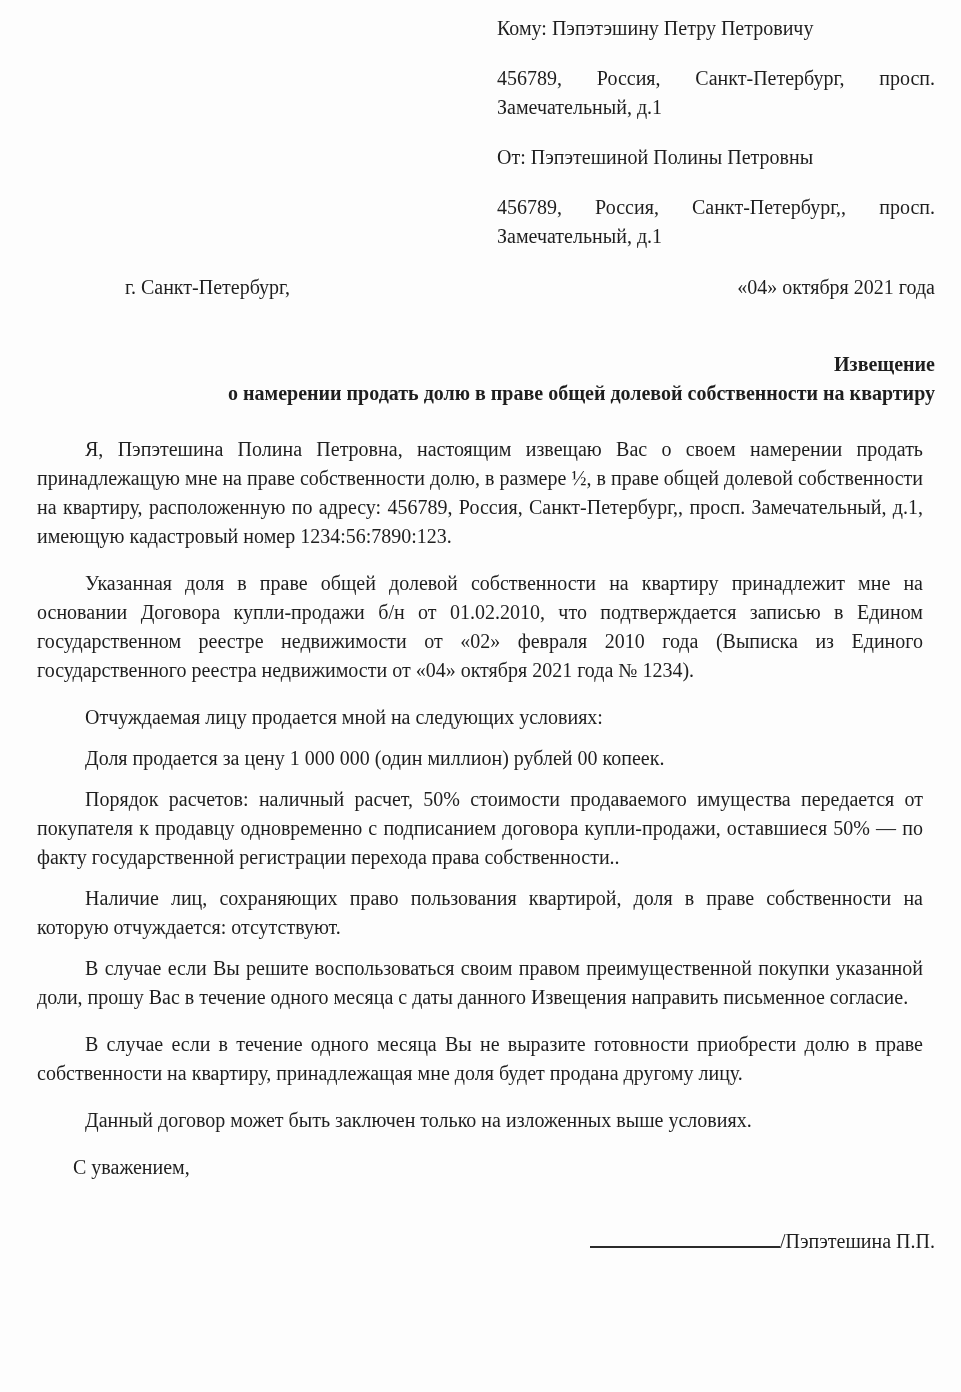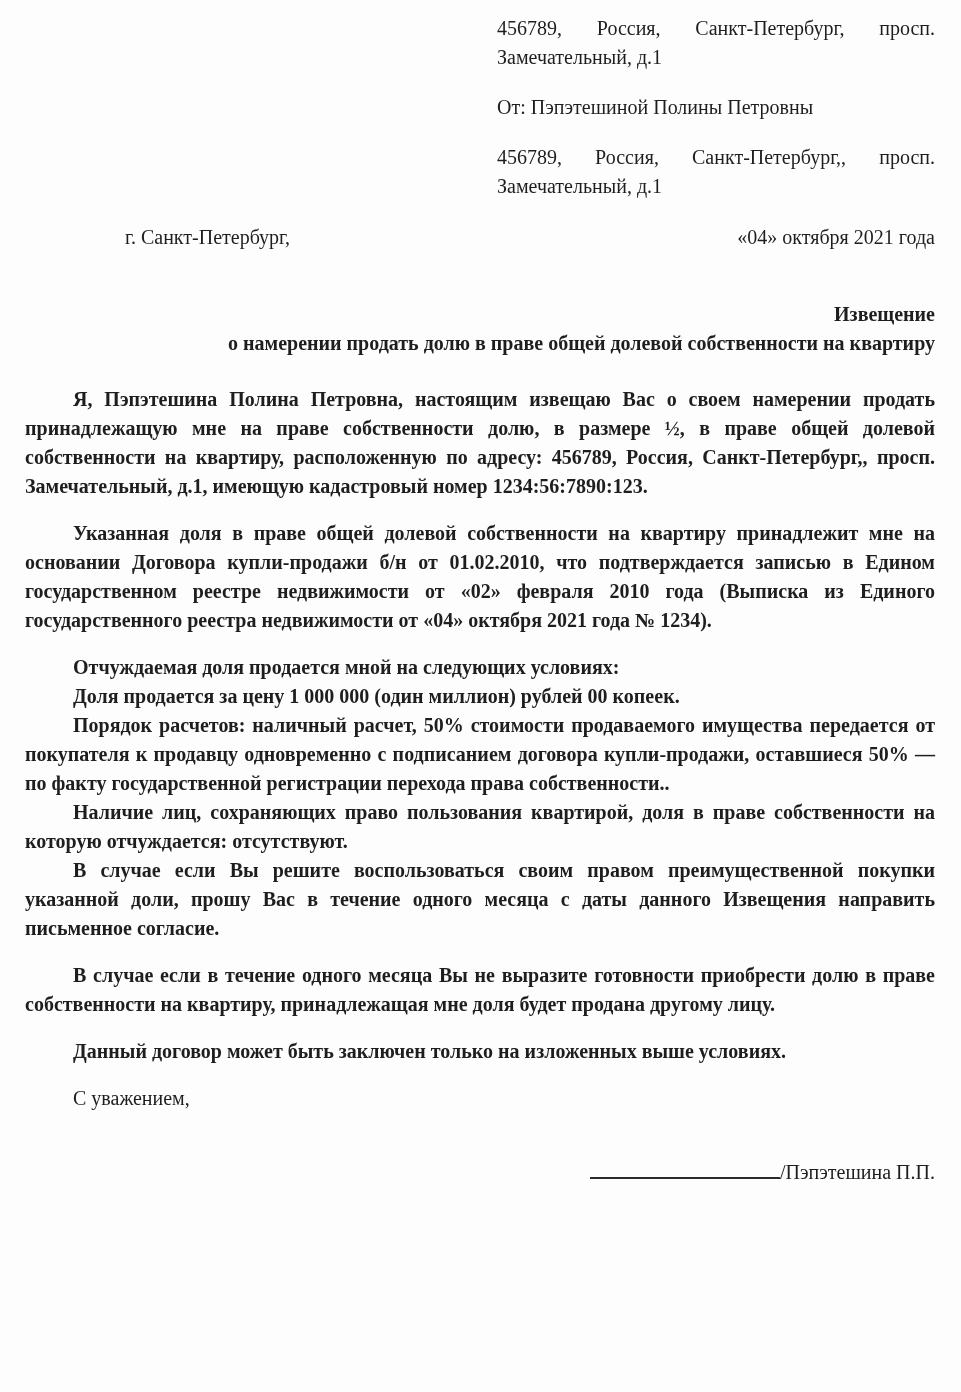--- a/index.html
+++ b/index.html
@@ -49,24 +49,23 @@
     text-align: center;
     font-weight: bold;
   }
   .title-block div {
     margin: 0;
     text-align: right;
   }
 
   
   .body-text p {
-    margin: 0;
+    margin: 12px;
     text-align: justify;
     text-indent: 48px;
-    font-weight: bold;
   }
   .body-text p.gap {
     margin-top: 18px;
   }
   .body-text p.first {
     margin-top: 27px;
   }
 
   .closing {
     margin: 0;
@@ -87,39 +86,40 @@
     vertical-align: baseline;
     height: 1em;
   }
 </style>
 </head>
 <body>
 
 <div class="page">
 
   <div class="header-block">
+    <p>Кому: Пэпэтэшину Петру Петровичу</p>
     <p>456789, Россия, Санкт-Петербург, просп. Замечательный, д.1</p>
     <p>От: Пэпэтешиной Полины Петровны</p>
     <p>456789, Россия, Санкт-Петербург,, просп. Замечательный, д.1</p>
   </div>
 
   <div class="place-date">
     <span class="place">г. Санкт-Петербург,</span>
     <span>«04» октября 2021 года</span>
   </div>
 
   <div class="title-block">
     <div>Извещение</div>
     <div>о намерении продать долю в праве общей долевой собственности на квартиру</div>
   </div>
 
   <div class="body-text">
     <p class="first">Я, Пэпэтешина Полина Петровна, настоящим извещаю Вас о своем намерении продать принадлежащую мне на праве собственности долю, в размере ½, в праве общей долевой собственности на квартиру, расположенную по адресу: 456789, Россия, Санкт-Петербург,, просп. Замечательный, д.1, имеющую кадастровый номер 1234:56:7890:123.</p>
     <p class="gap">Указанная доля в праве общей долевой собственности на квартиру принадлежит мне на основании Договора купли-продажи б/н от 01.02.2010, что подтверждается записью в Едином государственном реестре недвижимости от «02» февраля 2010 года (Выписка из Единого государственного реестра недвижимости от «04» октября 2021 года № 1234).</p>
-    <p class="gap">Отчуждаемая доля продается мной на следующих условиях:</p>
+    <p class="gap">Отчуждаемая лицу продается мной на следующих условиях:</p>
     <p>Доля продается за цену 1 000 000 (один миллион) рублей 00 копеек.</p>
     <p>Порядок расчетов: наличный расчет, 50% стоимости продаваемого имущества передается от покупателя к продавцу одновременно с подписанием договора купли-продажи, оставшиеся 50% — по факту государственной регистрации перехода права собственности..</p>
     <p>Наличие лиц, сохраняющих право пользования квартирой, доля в праве собственности на которую отчуждается: отсутствуют.</p>
     <p>В случае если Вы решите воспользоваться своим правом преимущественной покупки указанной доли, прошу Вас в течение одного месяца с даты данного Извещения направить письменное согласие.</p>
     <p class="gap">В случае если в течение одного месяца Вы не выразите готовности приобрести долю в праве собственности на квартиру, принадлежащая мне доля будет продана другому лицу.</p>
     <p class="gap">Данный договор может быть заключен только на изложенных выше условиях.</p>
   </div>
 
   <p class="closing">С уважением,</p>
 

